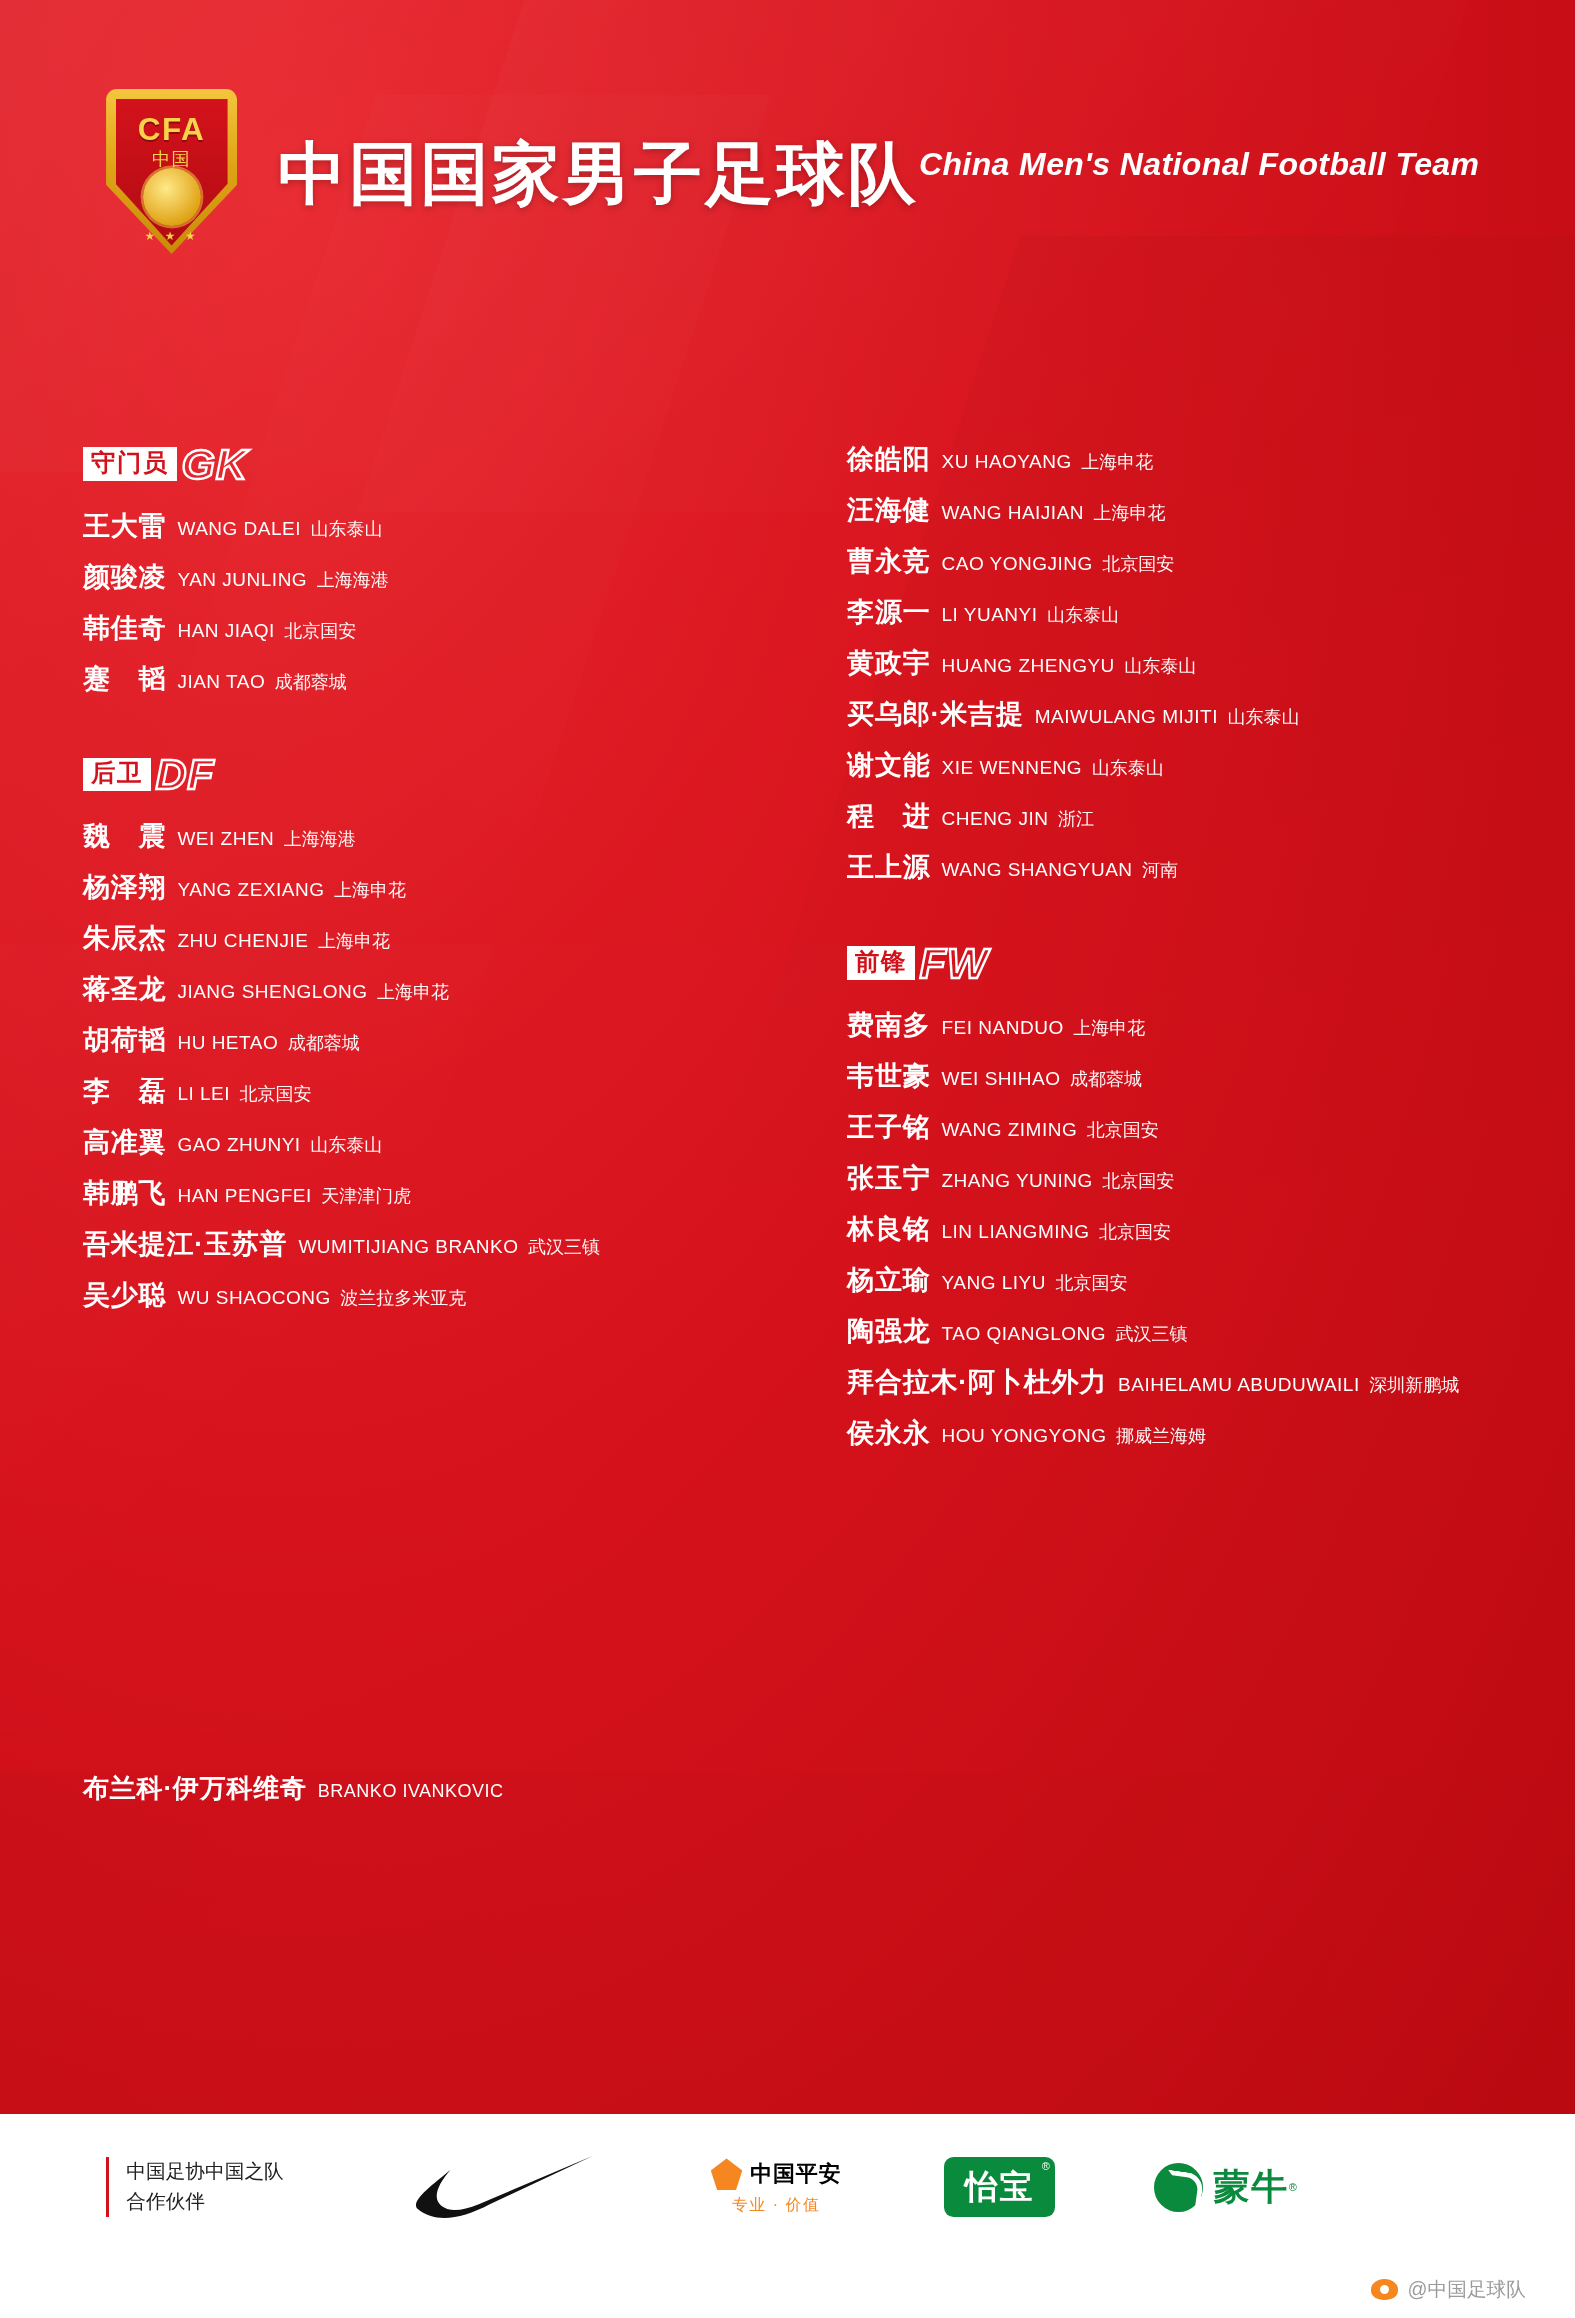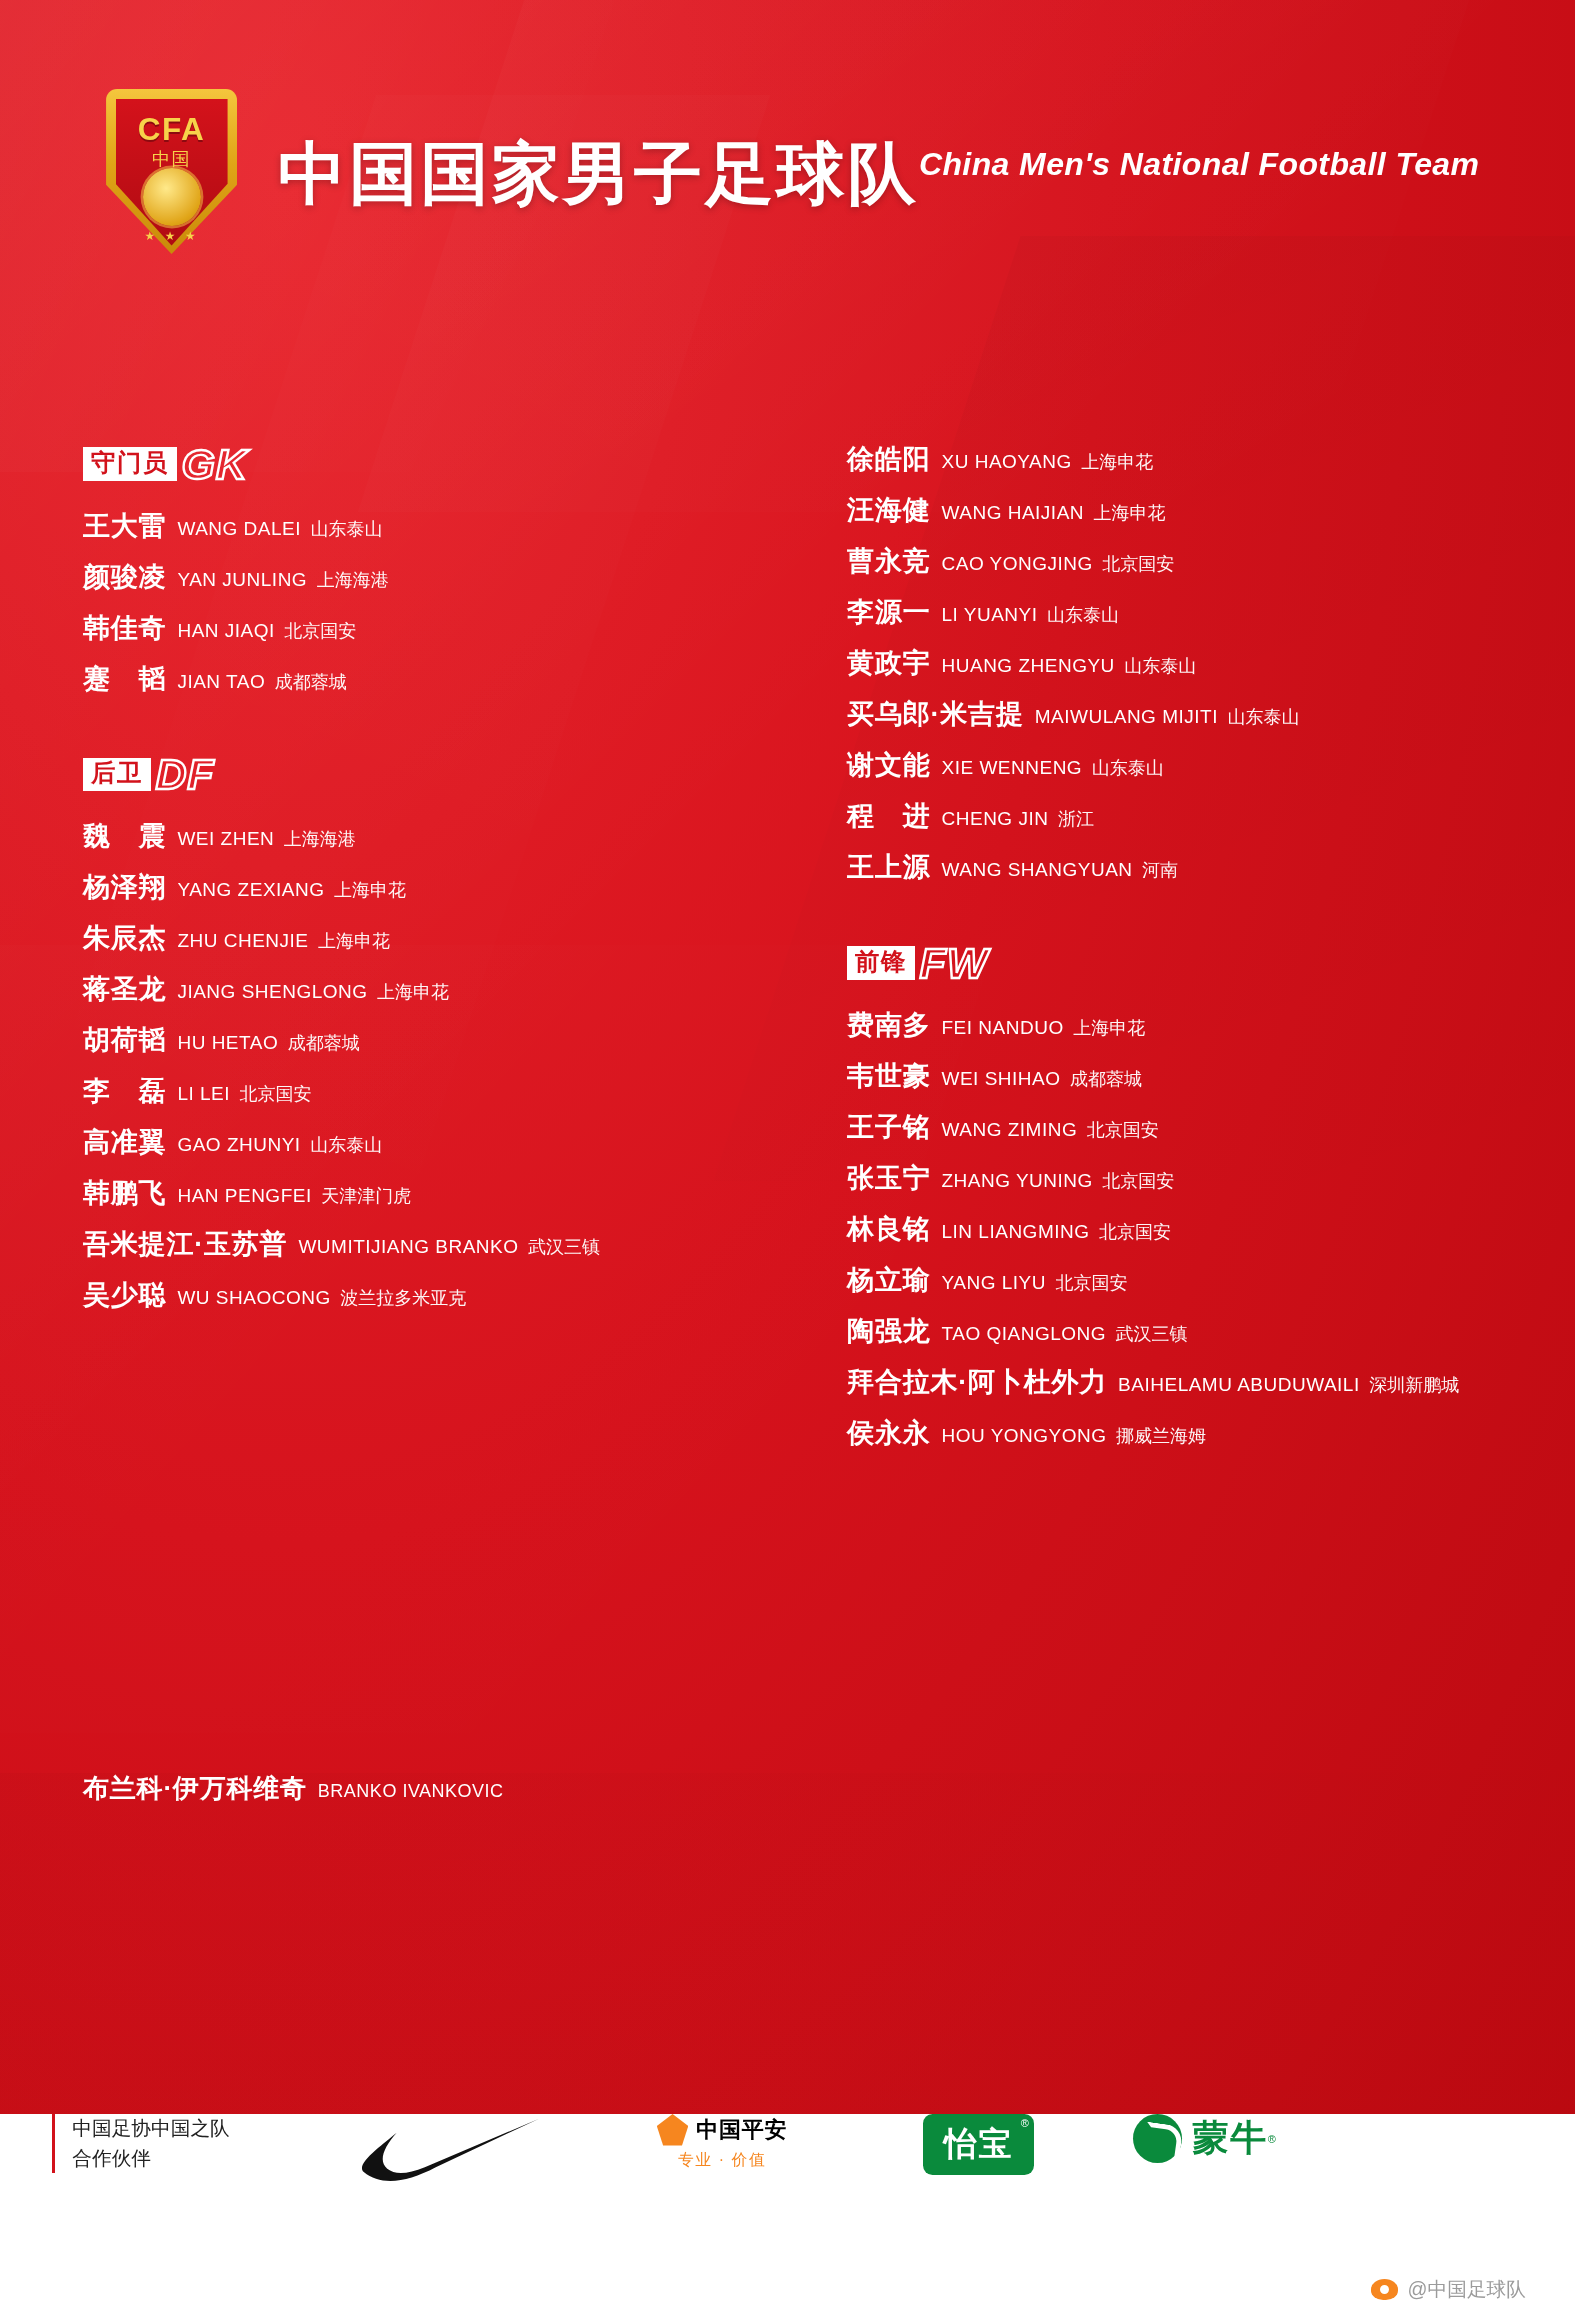--- a/index.html
+++ b/index.html
@@ -215,22 +215,22 @@
   .footer {
     position: absolute;
     left: 0; bottom: 0;
     width: 100%;
     height: 205px;
     background: #ffffff;
   }
   .footer-inner {
     height: 146px;
     display: flex;
-    align-items: flex-start;
-    padding-left: 52px;
+    align-items: center;
+    padding-left: 106px;
     gap: 20px;
   }
   .partner-label {
     border-left: 3.2px solid #d2121b;
     padding-left: 17.3px;
     color: #222;
     font-size: 19.7px;
     line-height: 1.5;
     font-weight: 500;
   }
@@ -244,21 +244,21 @@
   .pingan-top { display: flex; align-items: center; justify-content: center; }
   .pingan-mark {
     width: 31.5px; height: 31.5px;
     background: #f6861f;
     clip-path: polygon(50% 0%, 100% 38%, 80% 100%, 20% 100%, 0% 38%);
     margin-right: 7.9px;
   }
   .pingan-cn { font-size: 22px; font-weight: bold; color: #000000; letter-spacing: 0.8px; }
   .pingan-sub { margin-top: 4.7px; font-size: 15.8px; color: #f6861f; letter-spacing: 1.6px; }
   .yibao {
-    margin-left: 116px;
+    margin-left: 83px;
     background: #0a8a3c;
     border-radius: 9.5px;
     padding: 7.9px 20.5px;
     position: relative;
   }
   .yibao-cn { font-size: 33px; font-weight: bold; color: #ffffff; letter-spacing: 1.6px; }
   .yibao-r {
     position: absolute; right: 4.7px; top: 3.2px;
     font-size: 11px; color: #fff;
   }

